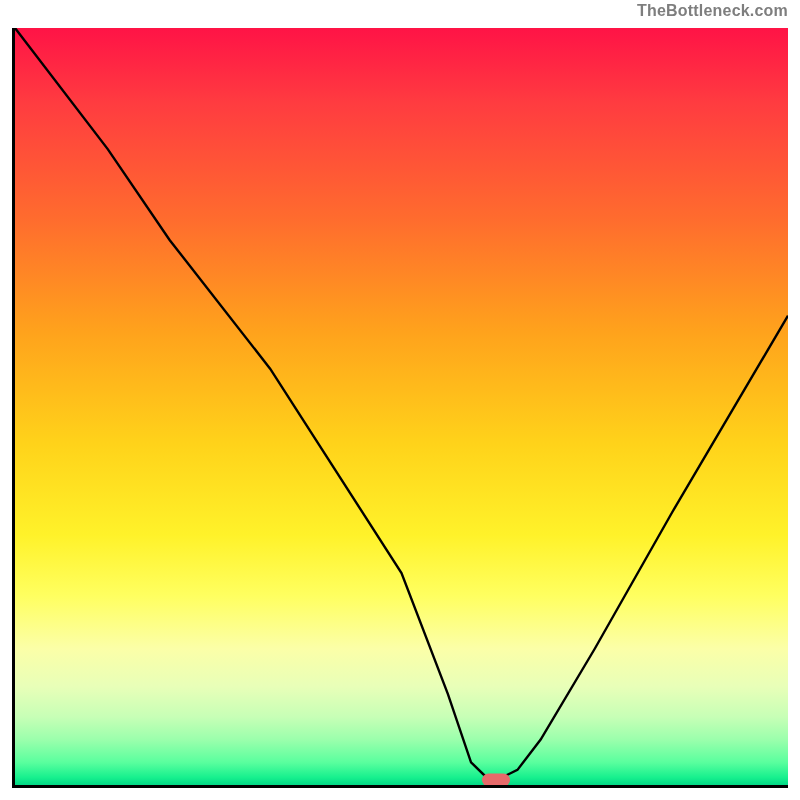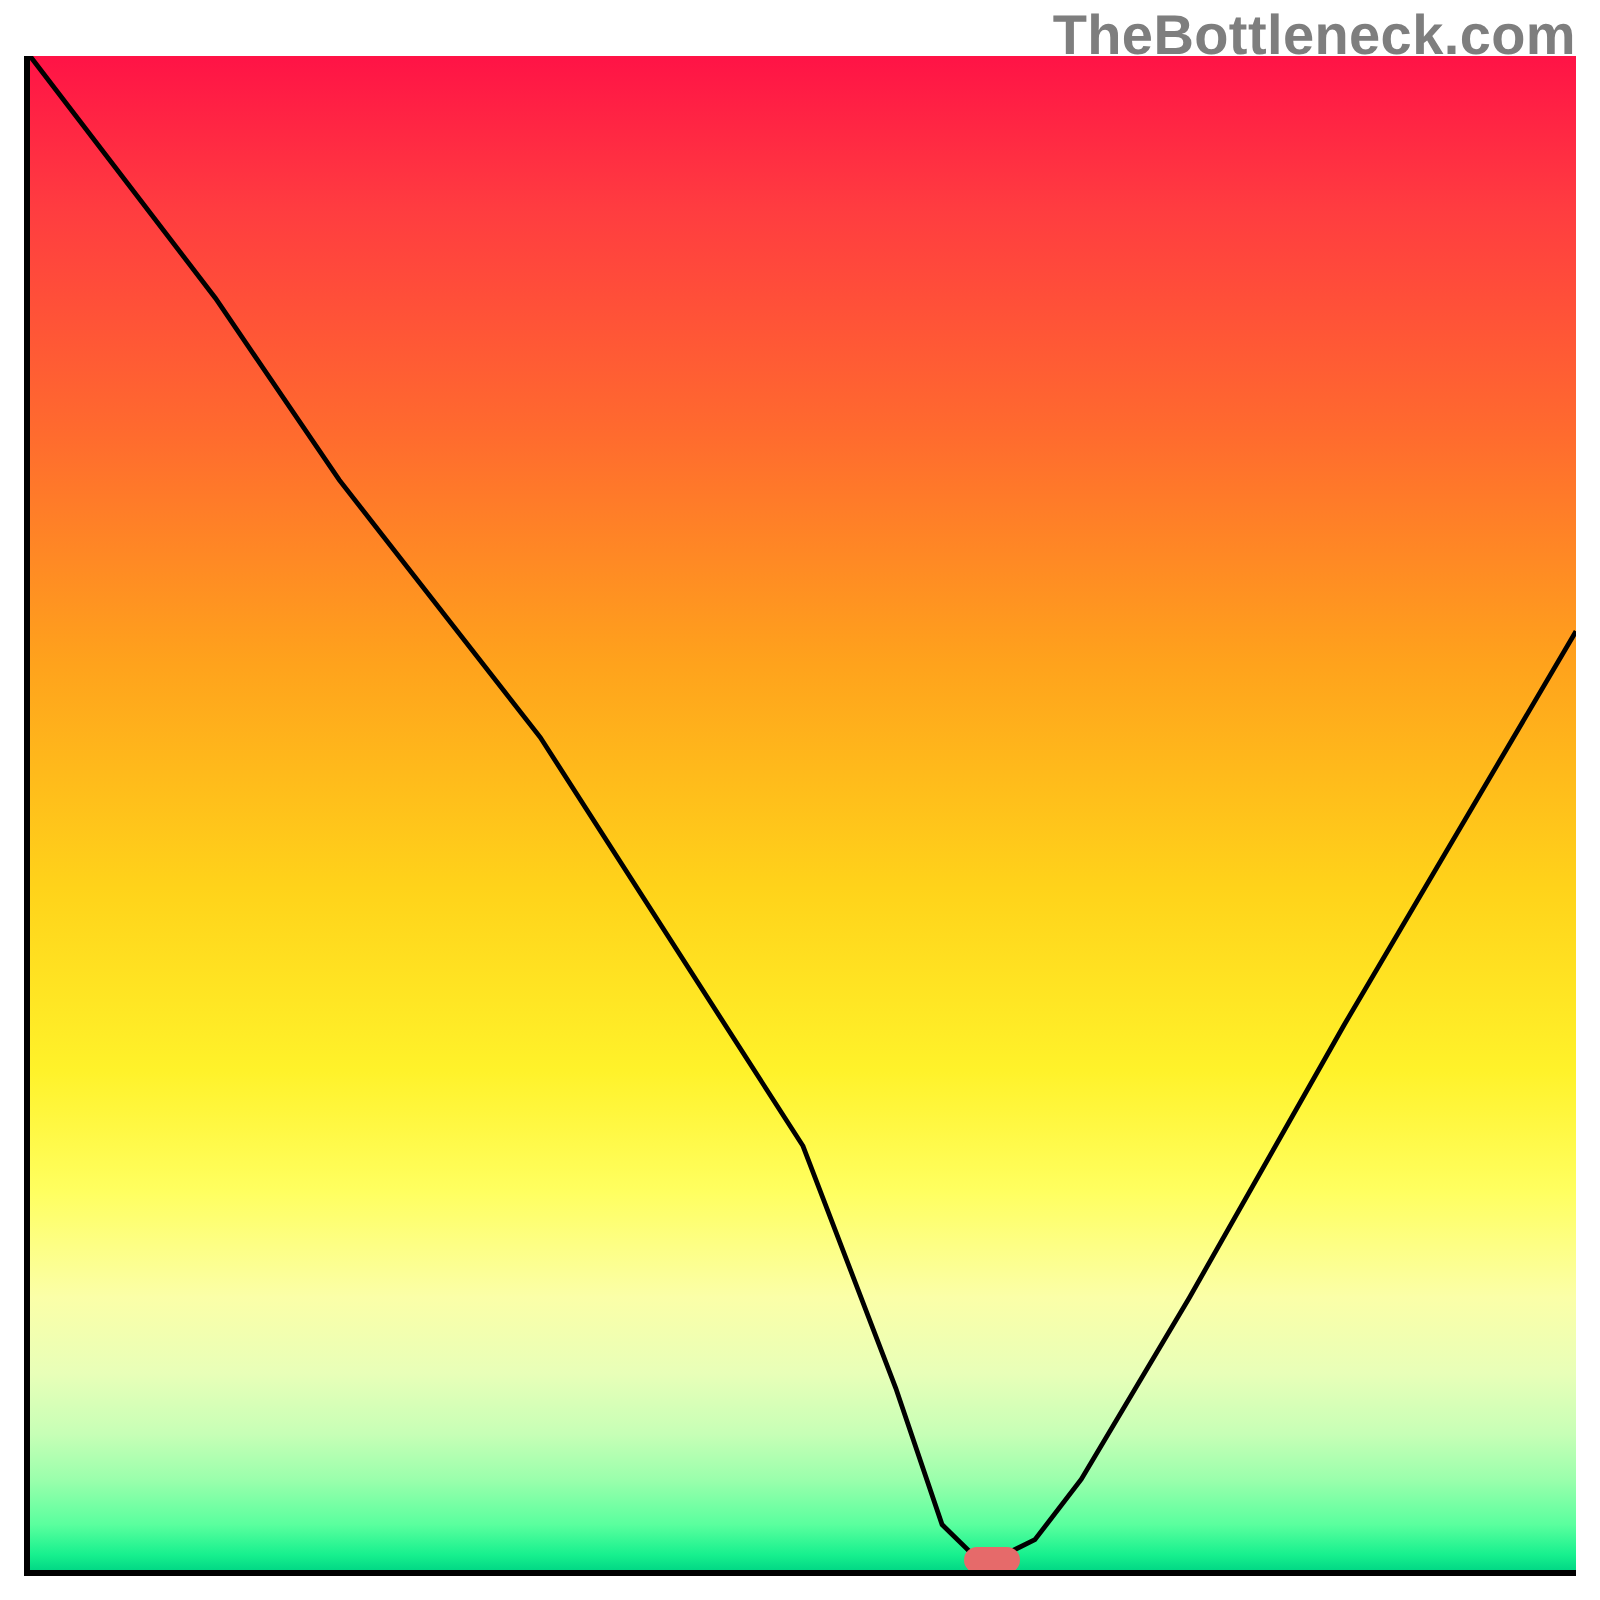--- a/index.html
+++ b/index.html
@@ -13,21 +13,21 @@
   }
   .container {
     position: relative;
     width: 800px;
     height: 800px;
   }
   .attribution {
     position: absolute;
     top: 2px;
     right: 12px;
-    font-size: 28px;
+    font-size: 16px;
     font-weight: bold;
     color: #7e7e7e;
     letter-spacing: 0.2px;
   }
   .plot-frame {
     position: absolute;
     left: 12px;
     top: 28px;
     width: 776px;
     height: 760px;

